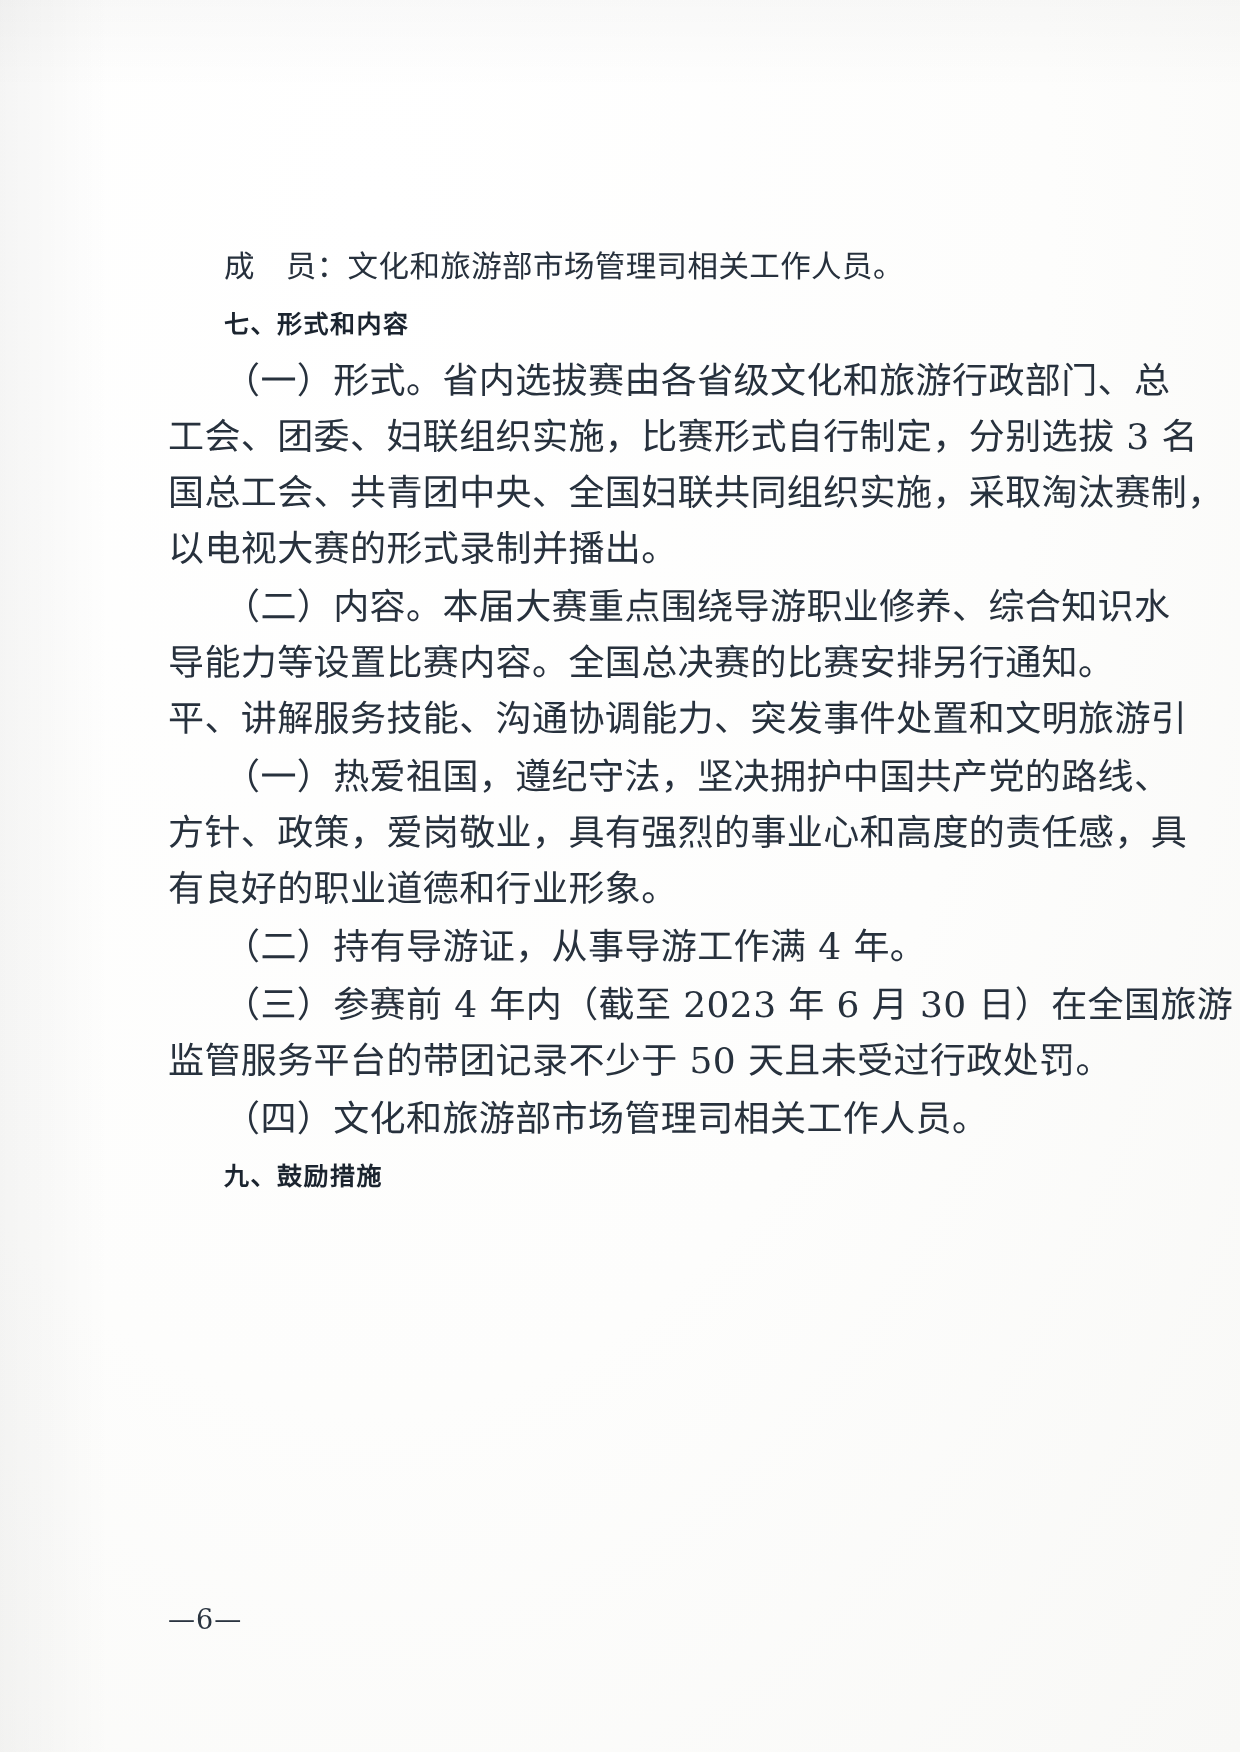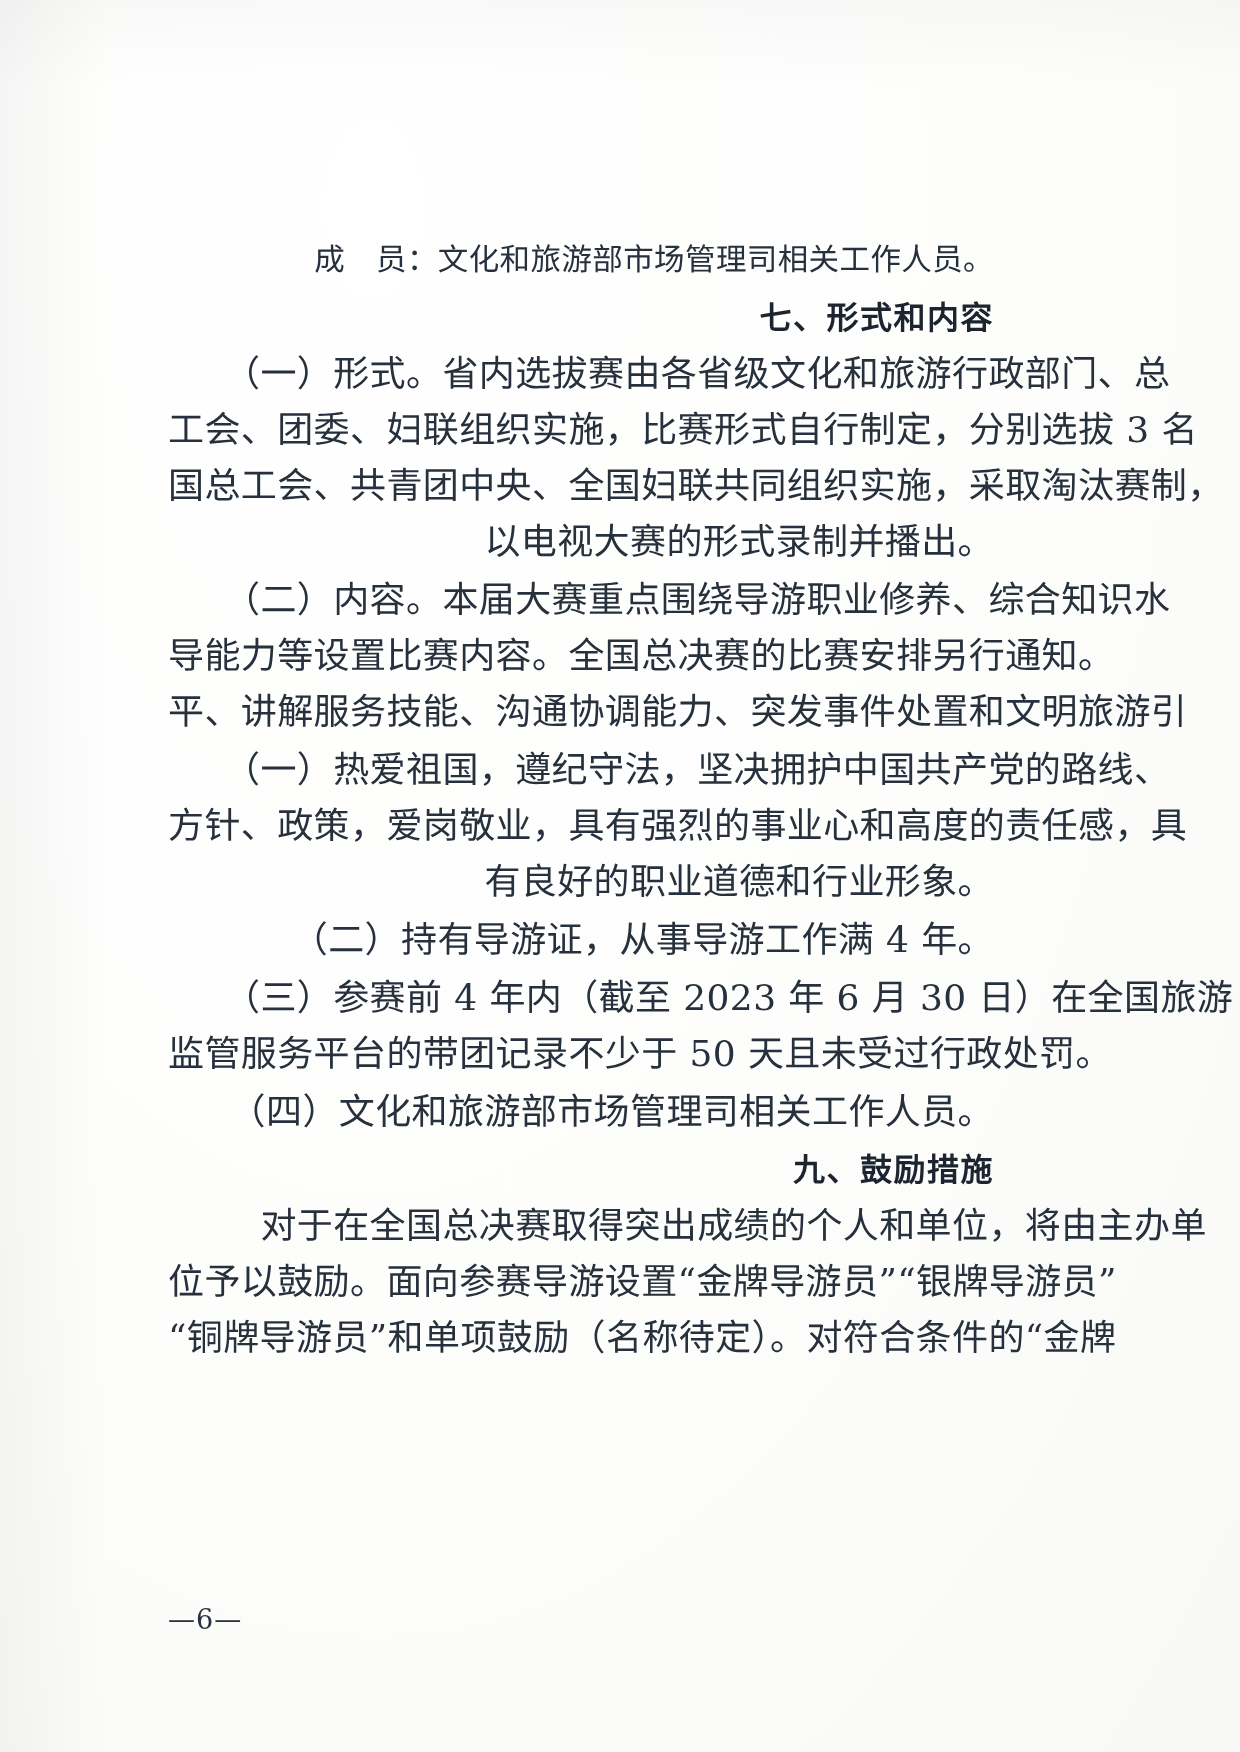--- a/index.html
+++ b/index.html
@@ -21,37 +21,36 @@
   .page {
     position: absolute;
     inset: 0;
     background:
       radial-gradient(ellipse at 30% 12%, #ffffff 0%, #fdfdfc 55%, #f8f8f6 100%);
   }
 
   .content {
     position: absolute;
     left: 168px;
-    top: 232px;
+    top: 239px;
     width: 826px;
-    text-align: right;
   }
 
   .para {
     margin: 0 0 2px 0;
   }
 
   .indent {
     padding-left: 56px;
   }
 
   
   .heading {
     font-family: "DejaVu Sans", "Liberation Sans", sans-serif;
-    font-size: 32px;
+    font-size: 25px;
     font-weight: 700;
     line-height: 56px;
     letter-spacing: 1.5px;
     padding-left: 56px;
     color: #1b242f;
     white-space: pre;
   }
 
   
   .body-line {
@@ -129,21 +128,16 @@
         <div class="body-line indent">（二）持有导游证，从事导游工作满 4 年。</div>
       </div>
       <div class="para">
         <div class="body-line indent">（三）参赛前 4 年内（截至 2023 年 6 月 30 日）在全国旅游</div>
         <div class="body-line">监管服务平台的带团记录不少于 50 天且未受过行政处罚。</div>
       </div>
       <div class="para">
         <div class="body-line indent">（四）文化和旅游部市场管理司相关工作人员。</div>
       </div>
       <div class="heading">九、鼓励措施</div>
-      <div class="para">
-        <div class="body-line indent">　对于在全国总决赛取得突出成绩的个人和单位，将由主办单</div>
-        <div class="body-line">位予以鼓励。面向参赛导游设置“金牌导游员”“银牌导游员”</div>
-        <div class="body-line">“铜牌导游员”和单项鼓励（名称待定）。对符合条件的“金牌</div>
-      </div>
     </div>
 
   <div class="page-number">—6—</div>
 </div>
 
 </body></html>

